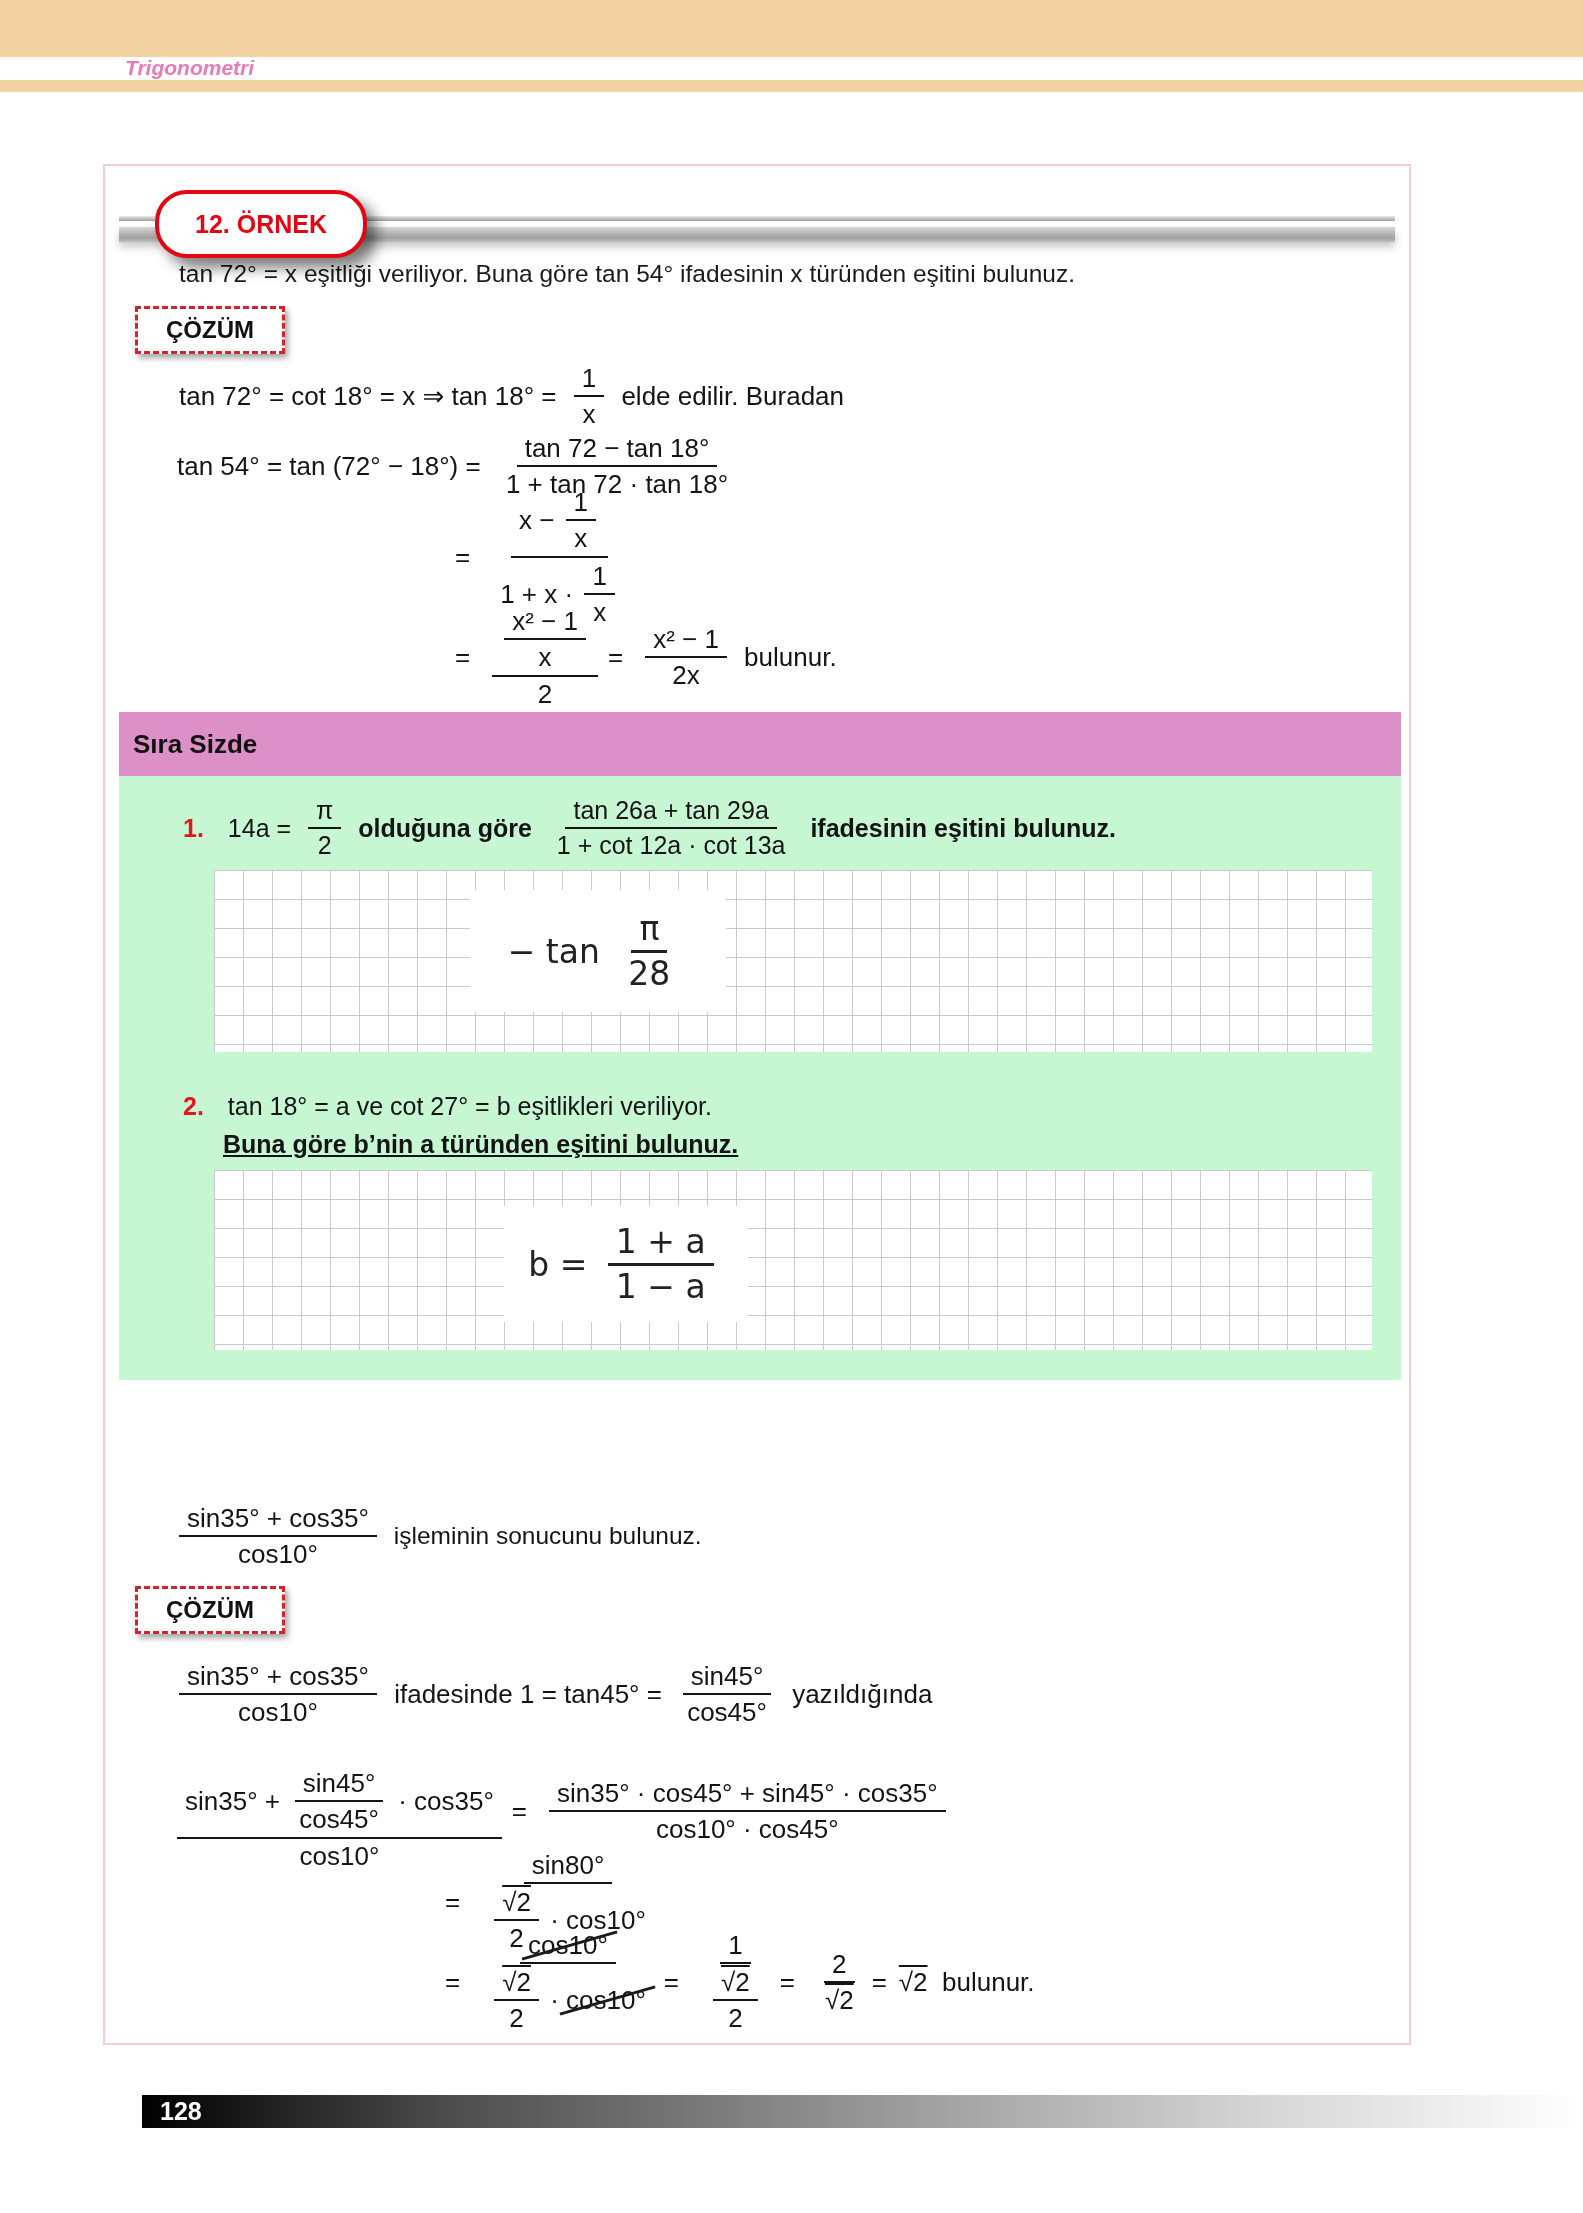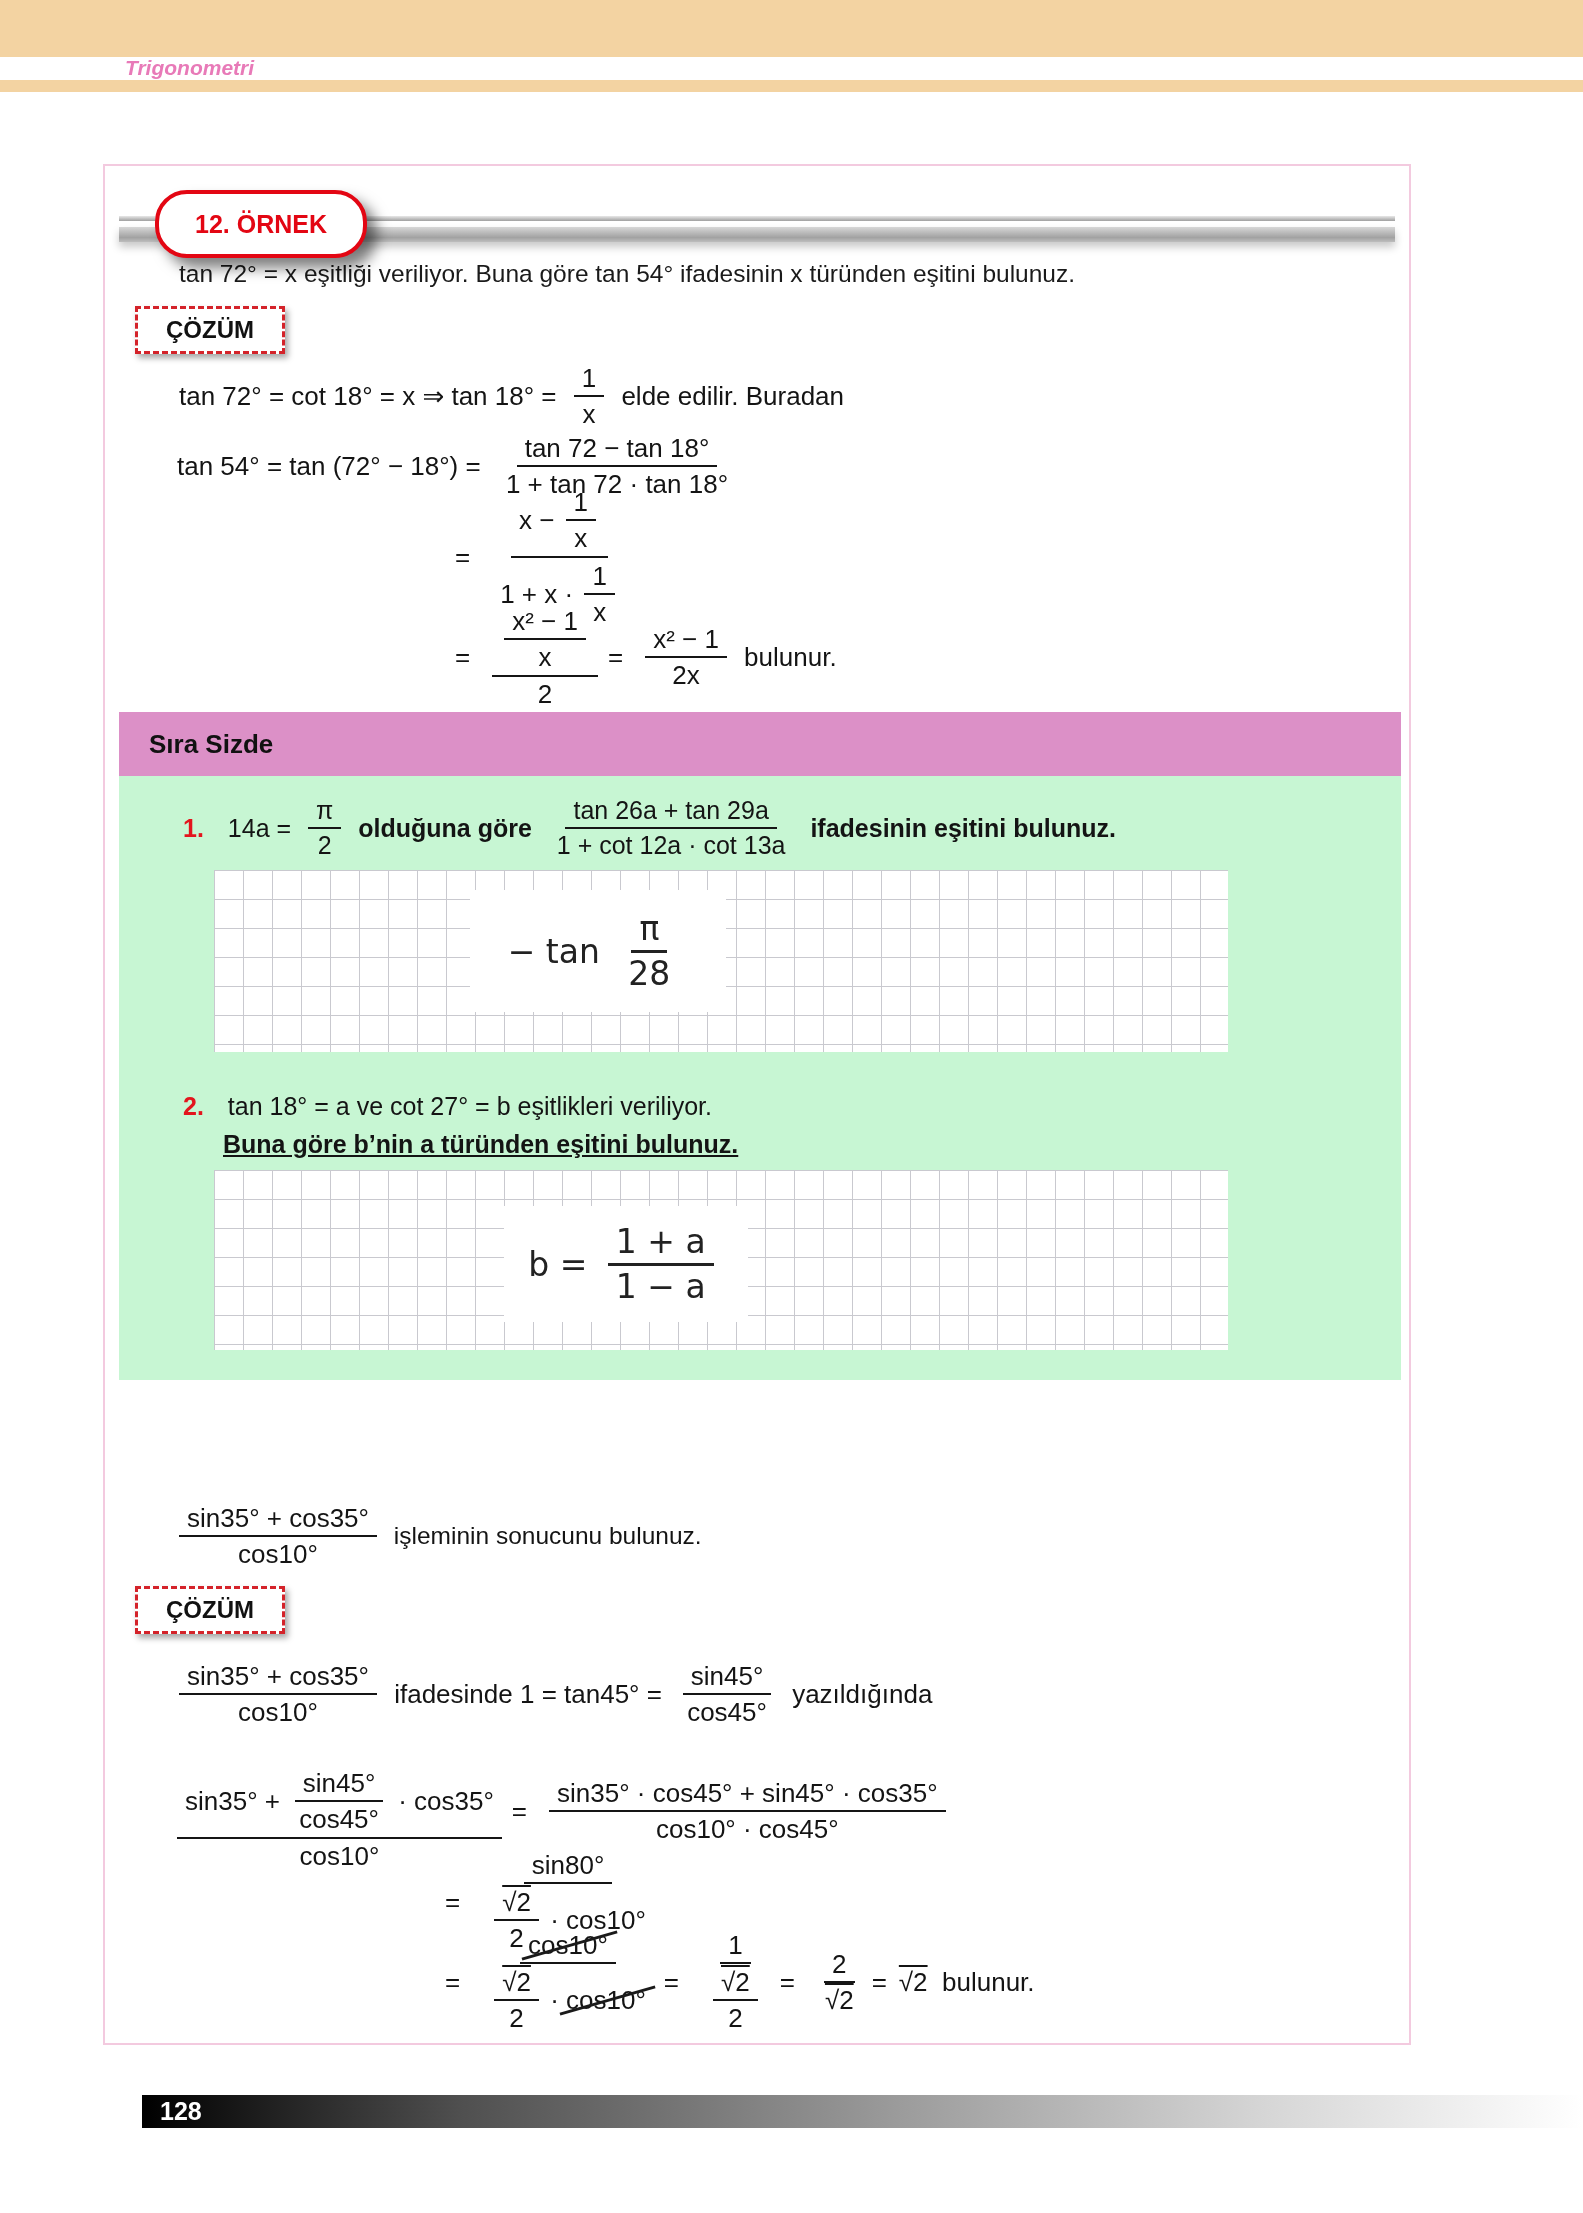--- a/index.html
+++ b/index.html
@@ -48,28 +48,28 @@
   .frac>.den{display:flex;align-items:center;justify-content:center;white-space:pre;
              padding:3px 8px 1px;line-height:1.08;}
   .frac .frac{margin:0 4px;}
   .sqrt{text-decoration:overline;text-decoration-thickness:2px;}
   .cancel{position:relative;display:inline-block;}
   .cancel::after{content:"";position:absolute;left:-10%;right:-14%;top:46%;height:2.6px;
                  background:#1a1a1a;transform:rotate(-16deg);}
 
   
   .sira-banner{position:absolute;left:14px;width:1282px;height:64px;background:#dc90c7;
-               display:flex;align-items:center;padding-left:30px;box-sizing:border-box;
+               display:flex;align-items:center;padding-left:14px;box-sizing:border-box;
                font-size:26px;font-weight:bold;color:#111;}
   .green-area{position:absolute;left:14px;width:1282px;background:#c7f6d3;}
   .ex-row{position:absolute;display:flex;align-items:center;font-size:25px;color:#141414;}
   .ex-num{color:#e3151d;font-weight:bold;margin-right:24px;white-space:pre;}
   .b{font-weight:bold;}
   .ex-line{position:absolute;font-size:25px;color:#141414;white-space:pre;}
-  .grid-paper{position:absolute;width:1014px;background-color:#ffffff;
+  .grid-paper{position:absolute;width:1158px;background-color:#ffffff;
               background-image:linear-gradient(to right,#c9c9cf 1px,transparent 1px),
                                linear-gradient(to bottom,#c9c9cf 1px,transparent 1px);
               background-size:29px 29px;}
   .answer-box{position:absolute;background:#ffffff;display:flex;align-items:center;justify-content:center;
               font-family:"DejaVu Sans",sans-serif;font-size:33px;color:#222;}
   .answer-box .frac>.num{border-bottom:3px solid #222;}
 
   
   .page-bar{position:absolute;left:142px;top:2095px;width:1441px;height:33px;
             background:linear-gradient(to right,#000000 0%,#4f4f4f 22%,#9a9a9a 52%,#d6d6d6 78%,#ffffff 100%);

